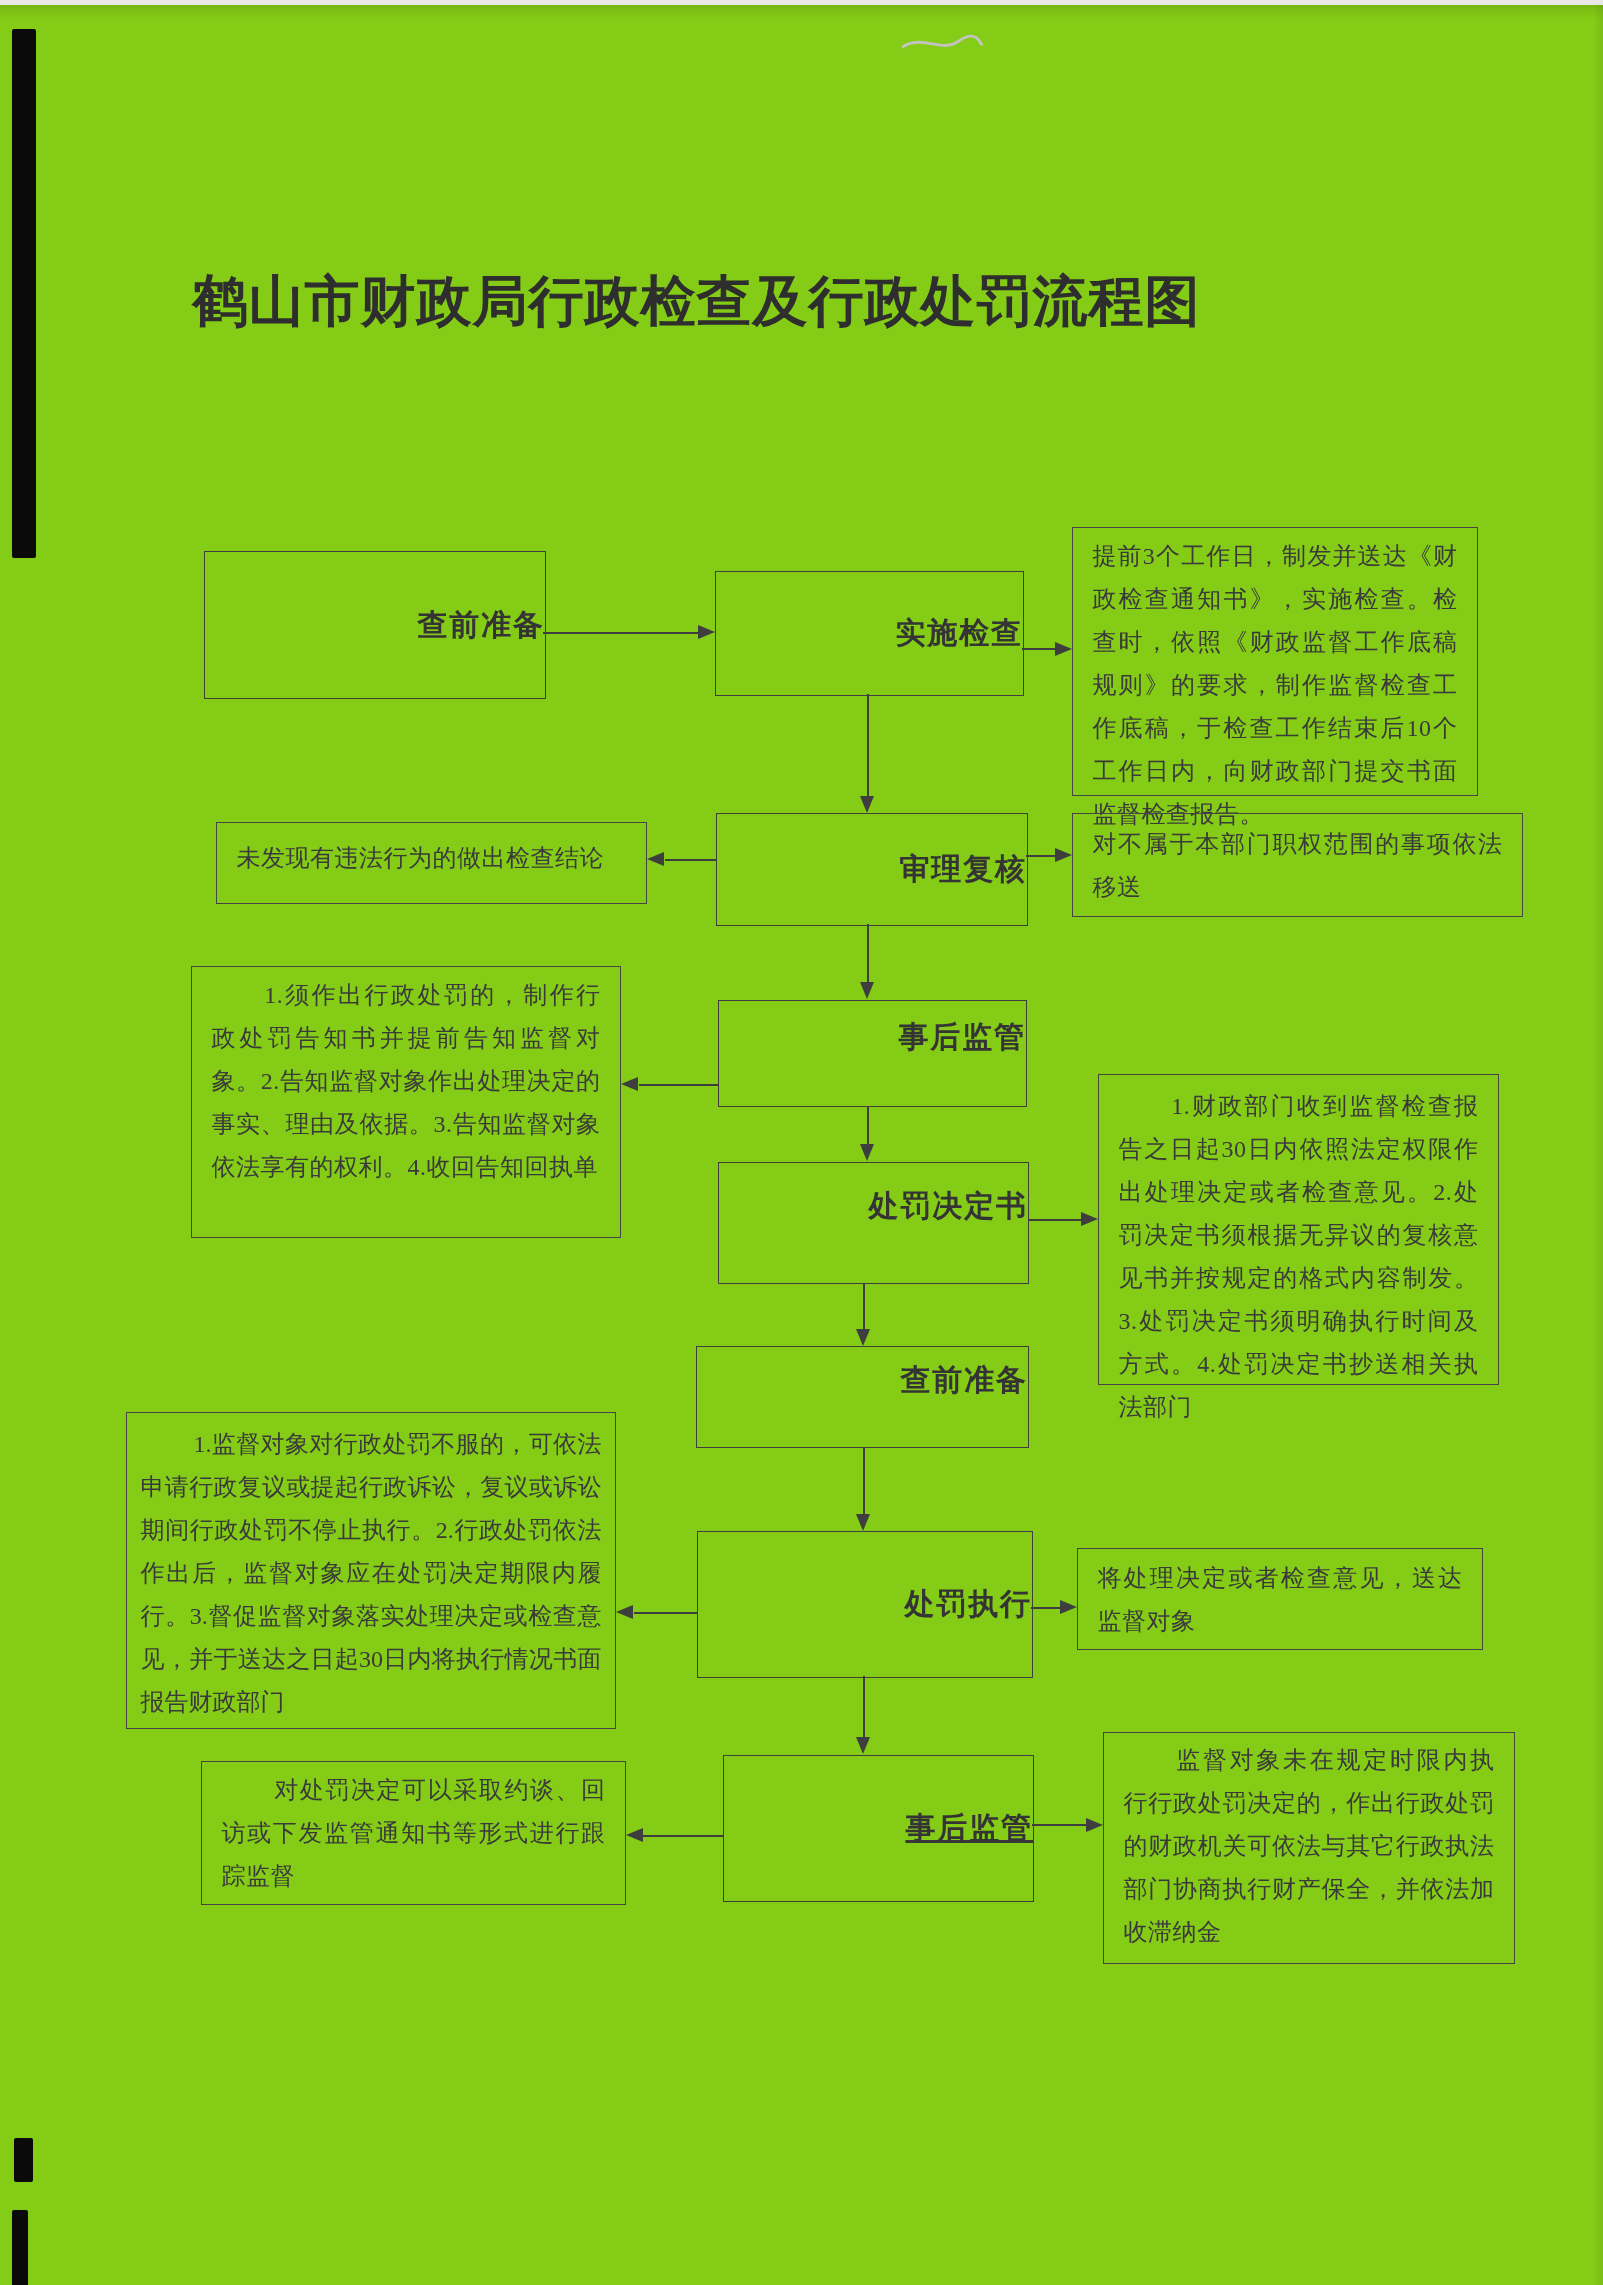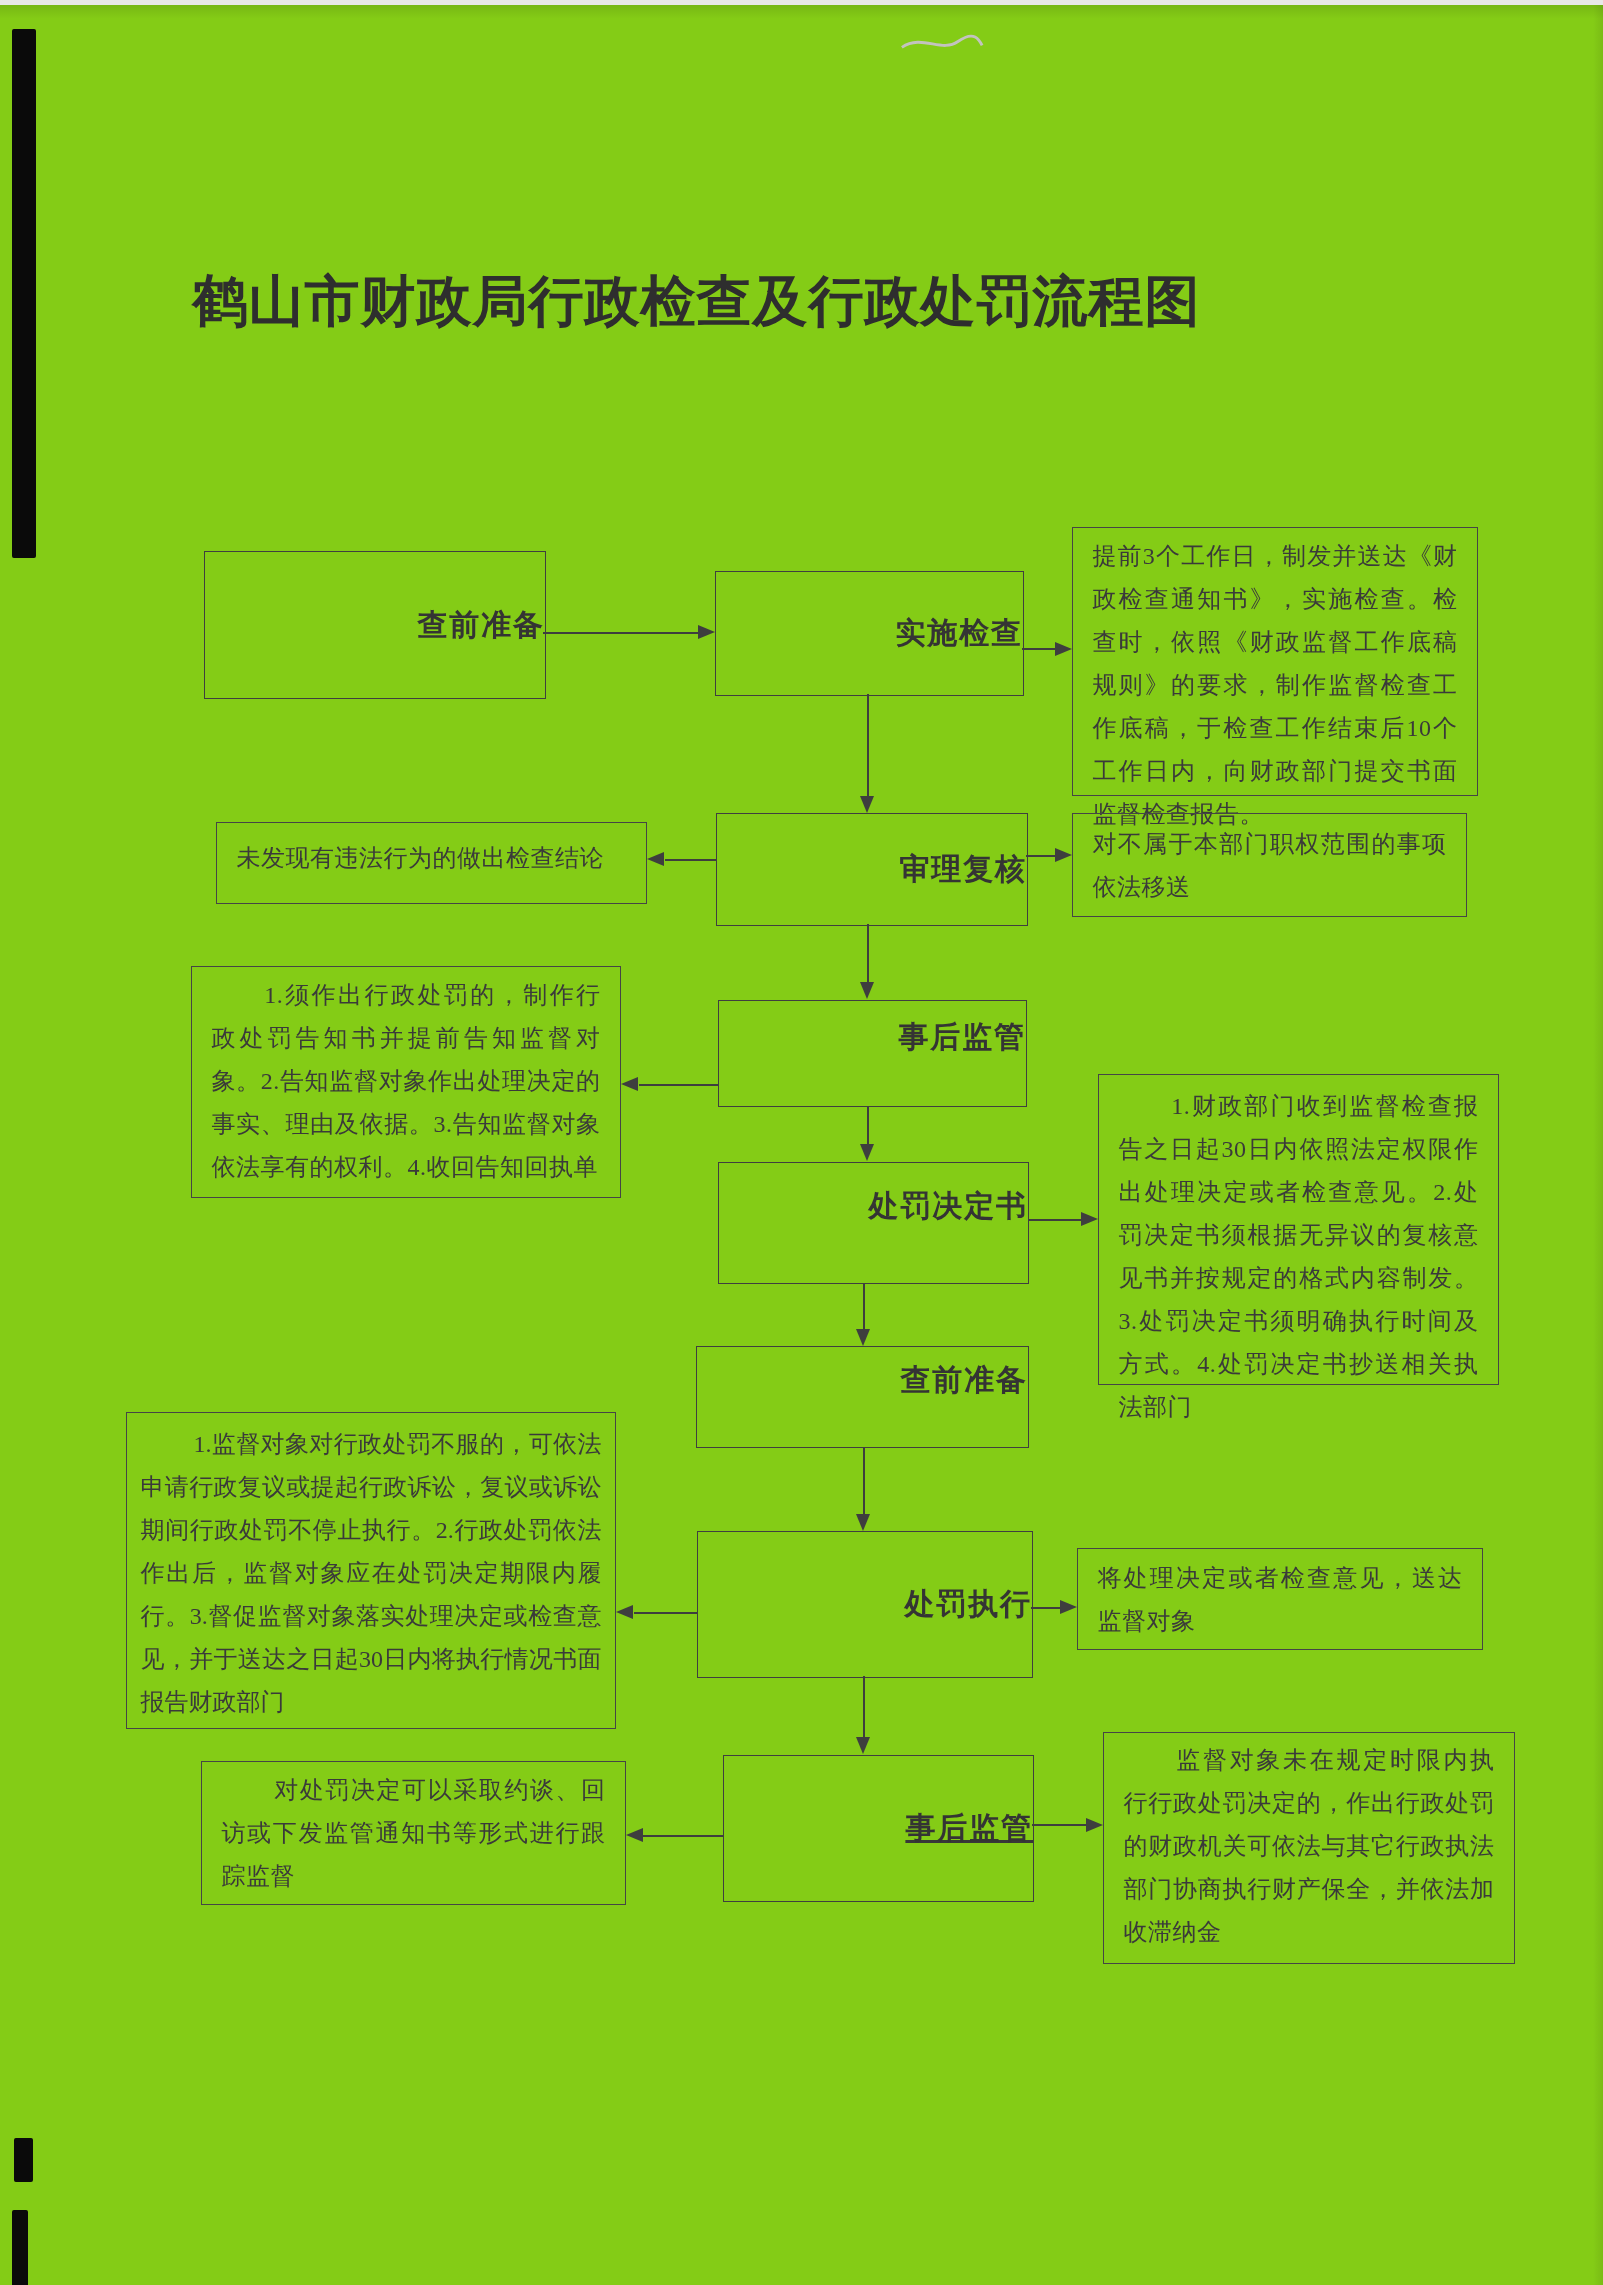--- a/index.html
+++ b/index.html
@@ -85,24 +85,24 @@
   <div class="flow-box" style="left:723px;top:1750px;width:309px;height:145px;text-decoration:underline;">
     <span class="flow-label">事后监管</span>
   </div>
 
   <div class="note-box" style="left:1072px;top:522px;width:406px;height:269px;">
     <p class="note-text">提前3个工作日，制发并送达《财政检查通知书》，实施检查。检查时，依照《财政监督工作底稿规则》的要求，制作监督检查工作底稿，于检查工作结束后10个工作日内，向财政部门提交书面监督检查报告。</p>
   </div>
   <div class="note-box" style="left:216px;top:817px;width:431px;height:82px;padding-top:13.6px;">
     <p class="note-text">未发现有违法行为的做出检查结论</p>
   </div>
-  <div class="note-box" style="left:1072px;top:808px;width:395px;height:104px;padding-top:8.7px;">
+  <div class="note-box" style="left:1072px;top:808px;width:451px;height:104px;padding-top:8.7px;">
     <p class="note-text">对不属于本部门职权范围的事项依法移送</p>
   </div>
-  <div class="note-box indent" style="left:191px;top:961px;width:430px;height:232px;">
+  <div class="note-box indent" style="left:191px;top:961px;width:430px;height:272px;">
     <p class="note-text">1.须作出行政处罚的，制作行政处罚告知书并提前告知监督对象。2.告知监督对象作出处理决定的事实、理由及依据。3.告知监督对象依法享有的权利。4.收回告知回执单</p>
   </div>
   <div class="note-box indent" style="left:1098px;top:1069px;width:401px;height:311px;padding-top:9.7px;">
     <p class="note-text">1.财政部门收到监督检查报告之日起30日内依照法定权限作出处理决定或者检查意见。2.处罚决定书须根据无异议的复核意见书并按规定的格式内容制发。3.处罚决定书须明确执行时间及方式。4.处罚决定书抄送相关执法部门</p>
   </div>
   <div class="note-box indent dense" style="left:126px;top:1407px;width:490px;height:317px;padding:9.7px 13.6px;">
     <p class="note-text">1.监督对象对行政处罚不服的，可依法申请行政复议或提起行政诉讼，复议或诉讼期间行政处罚不停止执行。2.行政处罚依法作出后，监督对象应在处罚决定期限内履行。3.督促监督对象落实处理决定或检查意见，并于送达之日起30日内将执行情况书面报告财政部门</p>
   </div>
   <div class="note-box" style="left:1077px;top:1543px;width:406px;height:102px;padding-top:7.8px;">
     <p class="note-text">将处理决定或者检查意见，送达监督对象</p>

